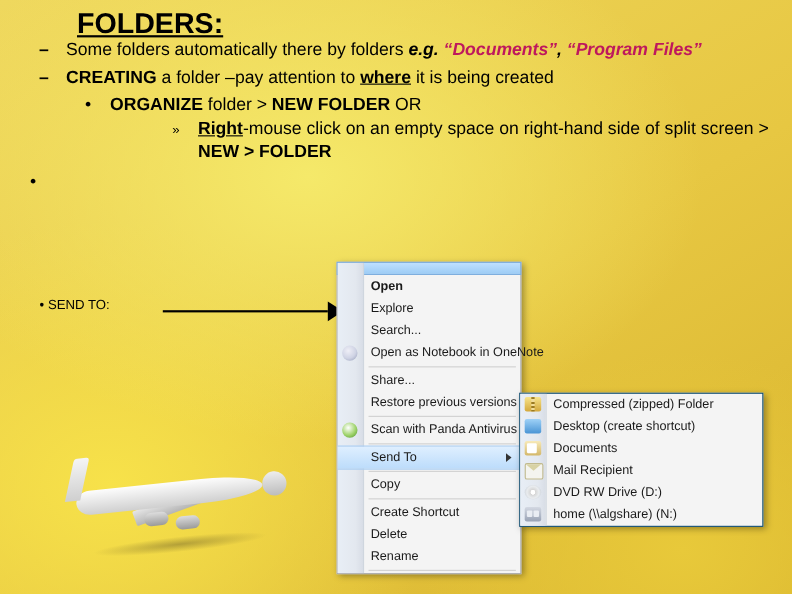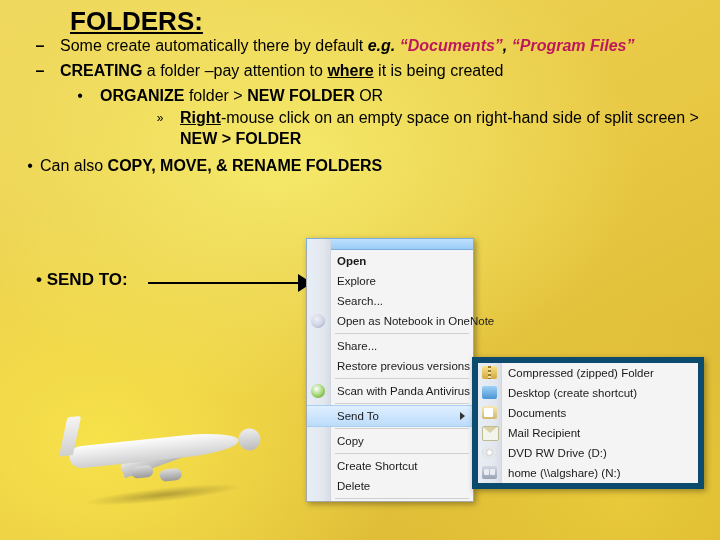--- a/index.html
+++ b/index.html
@@ -23,21 +23,21 @@
   .dash-text{flex:1}
   .dot-row{display:flex;margin:2px 0}
   .dot-b{width:40px}
   .dot{width:40px;text-align:center}
   .chev-row{display:flex;margin:2px 0}
   .chev-b{width:120px}
   .chev{width:40px;font-size:12px;text-align:center;padding-top:3px}
   .chev-text{flex:1}
   .top-dot-row{display:flex;margin-top:6px}
   .tdot{width:20px;text-align:center}
-  .sendto{position:absolute;left:36px;top:270px;font-weight:bold;font-size:17px}
+  .sendto{position:absolute;left:36px;top:270px;font-weight:normal;font-size:12px}
   .arrow{position:absolute;left:148px;top:278px;width:164px;height:10px}
   .arrow .shaft{position:absolute;left:0;top:4px;width:150px;height:2px;background:#000}
   .arrow .head{position:absolute;right:0;top:-4px;width:0;height:0;border-left:14px solid #000;border-top:9px solid transparent;border-bottom:9px solid transparent}
 
   
   .plane{position:absolute;left:58px;top:380px;width:200px;height:120px;transform:rotate(-6deg)}
   .plane .fuse{position:absolute;left:10px;top:58px;width:170px;height:22px;background:linear-gradient(#fdfdfd,#cfcfcf);border-radius:14px 60px 60px 14px/12px 12px 12px 12px}
   .plane .nose{position:absolute;right:-2px;top:58px;width:22px;height:22px;background:linear-gradient(#ededed,#bcbcbc);border-radius:50%}
   .plane .tail{position:absolute;left:6px;top:28px;width:14px;height:38px;background:linear-gradient(#f5f5f5,#cfcfcf);transform:skewX(-18deg);border-radius:3px 3px 0 0}
   .plane .wing{position:absolute;left:60px;top:70px;width:90px;height:14px;background:linear-gradient(#e6e6e6,#b5b5b5);transform:rotate(-14deg);border-radius:8px 40px 40px 8px}
@@ -49,21 +49,21 @@
   .menu1{position:absolute;left:306px;top:238px;width:166px;background:#f4f4f4;border:1px solid #a8a8a8;box-shadow:2px 2px 6px rgba(0,0,0,.35);font-size:11.5px;color:#1a1a1a}
   .menu1 .tb{height:10px;background:linear-gradient(#bfe0ff,#9cccf5);margin:-1px -1px 1px -1px;border:1px solid #7eaede}
   .menu1 .edge{position:absolute;left:0;top:0;bottom:0;width:23px;background:linear-gradient(90deg,#e8eef6,#e3e8ef 70%,#d8dde6);border-right:1px solid #cfd6de}
   .menu1 .row{position:relative;padding:4px 24px 4px 30px;white-space:nowrap}
   .menu1 .sep{position:relative;margin:2px 4px 2px 28px;border-top:1px solid #d0d0d0}
   .menu1 .hi{background:linear-gradient(#dfefff,#bcdcfb);border-top:1px solid #a9cef3;border-bottom:1px solid #a9cef3;margin:-1px 0}
   .menu1 .arw{position:absolute;right:8px;top:50%;margin-top:-4px;width:0;height:0;border-left:5px solid #333;border-top:4px solid transparent;border-bottom:4px solid transparent}
   .menu1 .ico{position:absolute;left:4px;top:3px;width:14px;height:14px;border-radius:50%;background:radial-gradient(circle at 40% 35%,#fff,#9ed36a 55%,#4a8f2c)}
   .menu1 .ico.b{background:radial-gradient(circle at 40% 35%,#efeff7,#cfd3e4 55%,#9098b4)}
 
-  .menu2{position:absolute;left:472px;top:357px;width:220px;background:#f4f4f4;border:6px solid #0c4a6e;box-shadow:2px 2px 6px rgba(0,0,0,.35);font-size:11.5px;color:#1a1a1a}
+  .menu2{position:absolute;left:472px;top:357px;width:220px;background:#f4f4f4;border:1px solid #0c4a6e;box-shadow:2px 2px 6px rgba(0,0,0,.35);font-size:11.5px;color:#1a1a1a}
   .menu2 .edge{position:absolute;left:0;top:0;bottom:0;width:23px;background:linear-gradient(90deg,#e8eef6,#e3e8ef 70%,#d8dde6);border-right:1px solid #cfd6de}
   .menu2 .row{position:relative;padding:4px 8px 4px 30px;white-space:nowrap}
   .menu2 .ic{position:absolute;left:4px;top:3px;width:15px;height:13px;border-radius:2px}
   .menu2 .ic.zip{background:linear-gradient(#f7e38a,#d4a93c)}
   .menu2 .ic.zip:after{content:"";position:absolute;left:6px;top:0;width:3px;height:13px;background:repeating-linear-gradient(#9a7a22 0 2px,#f1dd9a 2px 4px)}
   .menu2 .ic.desk{background:linear-gradient(#9ed1f7,#4a95d5)}
   .menu2 .ic.doc{background:linear-gradient(#f7e9b8,#d4b86a)}
   .menu2 .ic.doc:after{content:"";position:absolute;left:2px;top:2px;width:9px;height:9px;background:#fff;border-radius:1px}
   .menu2 .ic.fax{background:linear-gradient(#d5d7dc,#9aa0ac)}
   .menu2 .ic.mail{background:#f4f4ef;border:1px solid #c1ba8e}
@@ -79,21 +79,21 @@
 </style>
 </head>
 <body>
 
 <div class="title">FOLDERS:</div>
 
 <div class="content">
   <div class="dash-row">
     <div class="dash">–</div>
     <div class="dash-text">
-      <span>Some create automatically there by default </span><b><i><span>e.g. </span><span class="g">“Documents”</span><span>, </span><span class="g">“Program Files”</span></i></b>
+      <span>Some folders automatically there by folders </span><b><i><span>e.g. </span><span class="g">“Documents”</span><span>, </span><span class="g">“Program Files”</span></i></b>
     </div>
   </div>
   <div class="dash-row">
     <div class="dash">–</div>
     <div class="dash-text">
       <b><span>CREATING</span></b><span> a folder –pay attention to </span><b><span class="u">where</span></b><span> it is being created</span>
     </div>
   </div>
   <div class="dot-row">
     <div class="dot-b"></div>
@@ -104,23 +104,20 @@
   </div>
   <div class="chev-row">
     <div class="chev-b"></div>
     <div class="chev">»</div>
     <div class="chev-text">
       <b><span class="u">Right</span></b><span>-mouse click on an empty space on right-hand side of split screen &gt; </span><b><span>NEW &gt; FOLDER</span></b>
     </div>
   </div>
   <div class="top-dot-row">
     <div class="tdot">•</div>
-    <div>
-      <span>Can also </span><b><span>COPY, MOVE, &amp; RENAME FOLDERS</span></b>
-    </div>
   </div>
 </div>
 
 <div class="sendto">
   <span>• </span><span>SEND TO:</span>
 </div>
 <div class="arrow">
   <div class="shaft"></div>
     <div class="head"></div>
 </div>
@@ -147,20 +144,21 @@
   <div class="row">Restore previous versions</div>
   <div class="sep"></div>
   <div class="row"><span class="ico"></span><span>Scan with Panda Antivirus 2008</span></div>
   <div class="sep"></div>
   <div class="row hi"><span>Send To</span><span class="arw"></span></div>
   <div class="sep"></div>
   <div class="row">Copy</div>
   <div class="sep"></div>
   <div class="row">Create Shortcut</div>
   <div class="row">Delete</div>
+  <div class="row">Rename</div>
   <div class="sep"></div>
 
 </div>
 
 <div class="menu2">
   <div class="edge"></div>
   <div class="row"><span class="ic zip"></span><span>Compressed (zipped) Folder</span></div>
   <div class="row"><span class="ic desk"></span><span>Desktop (create shortcut)</span></div>
   <div class="row"><span class="ic doc"></span><span>Documents</span></div>
   <div class="row"><span class="ic mail"></span><span>Mail Recipient</span></div>

